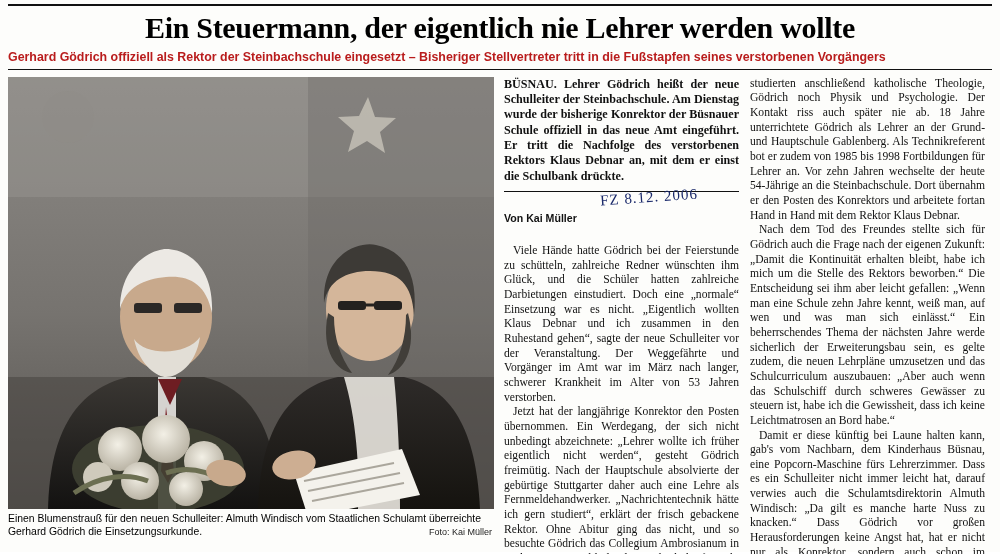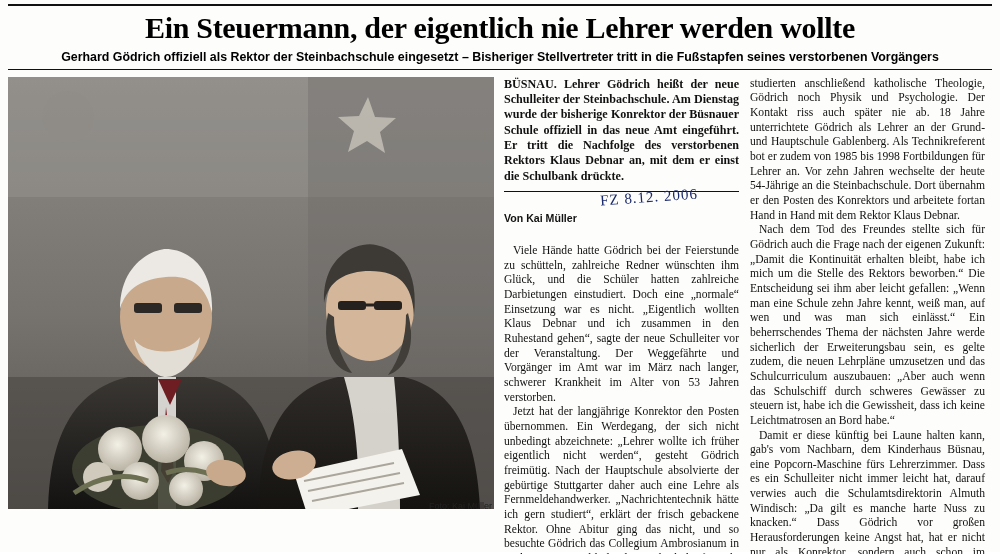--- a/index.html
+++ b/index.html
@@ -33,24 +33,24 @@
     line-height: 1.05;
     text-align: center;
     letter-spacing: -0.3px;
     margin: 2px 0 6px 0;
     color: #000;
   }
   .subhead {
     font-family: "Liberation Sans", sans-serif;
     font-weight: bold;
     font-size: 12.4px;
-    text-align: center;
+    text-align: left;
     line-height: 1.15;
     margin: 0 0 5px 0;
-    color: #000000;
+    color: #b91c1c;
   }
   .rule-under-sub {
     border-top: 1px solid #111;
     margin: 0 0 7px 0;
   }
   .content {
     display: flex;
     gap: 10px;
     height: 470px;
   }
@@ -220,20 +220,21 @@
             <path d="M286 396 L394 372 L412 418 L300 440 Z" fill="#f4f2ec"></path>
             <path d="M296 404 L386 386" stroke="#aaa69c" stroke-width="2"></path>
             <path d="M300 414 L392 396" stroke="#aaa69c" stroke-width="2"></path>
             <path d="M304 424 L396 406" stroke="#aaa69c" stroke-width="2"></path>
           </g>
           <ellipse cx="286" cy="388" rx="22" ry="14" fill="#cdae92" transform="rotate(-12 286 388)"></ellipse>
           <ellipse cx="218" cy="396" rx="20" ry="13" fill="#c8a98c" transform="rotate(10 218 396)"></ellipse>
         </svg>
       </div>
       <div class="caption">
+        <span>Einen Blumenstrauß für den neuen Schulleiter: Almuth Windisch vom Staatlichen Schulamt überreichte Gerhard Gödrich die Einsetzungsurkunde.</span>
         <span class="credit">Foto: Kai Müller</span>
       </div>
     </div>
 
     <div class="col-text">
 
       <div class="tcol">
         <p class="lead first"><span class="place">BÜSNAU.</span> <span>Lehrer Gödrich heißt der neue Schulleiter der Steinbachschule. Am Dienstag wurde der bisherige Konrektor der Büsnauer Schule offiziell in das neue Amt eingeführt. Er tritt die Nachfolge des verstorbenen Rektors Klaus Debnar an, mit dem er einst die Schulbank drückte.</span></p>
 
         <div class="byline-wrap">

